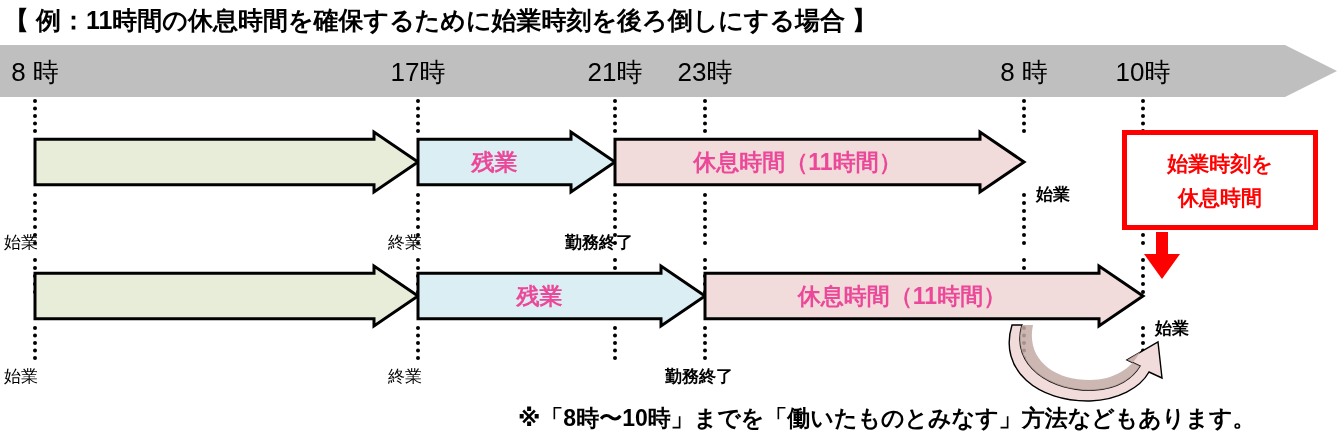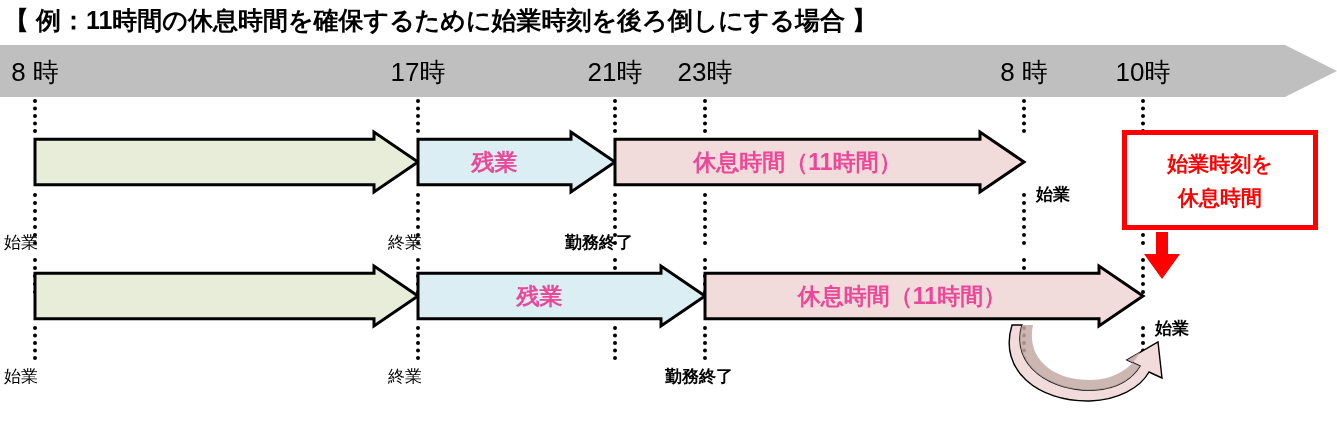--- a/index.html
+++ b/index.html
@@ -221,14 +221,15 @@
   <div class="abs" id="callout-text">
     <span>始業時刻を</span>
     <span>休息時間</span>
   </div>
   <div class="abs" style="left:1140px; top:232px; width:44px; height:48px;">
     <svg width="44" height="48" viewBox="0 0 44 48" xmlns="http://www.w3.org/2000/svg">
       <polygon points="16,0 28,0 28,22 40,22 22,47 4,22 16,22" fill="#ff0000"></polygon>
     </svg>
   </div>
 
+  <div class="abs" id="footnote">※「8時〜10時」までを「働いたものとみなす」方法などもあります。</div>
 
 </div>
 
 </body></html>

